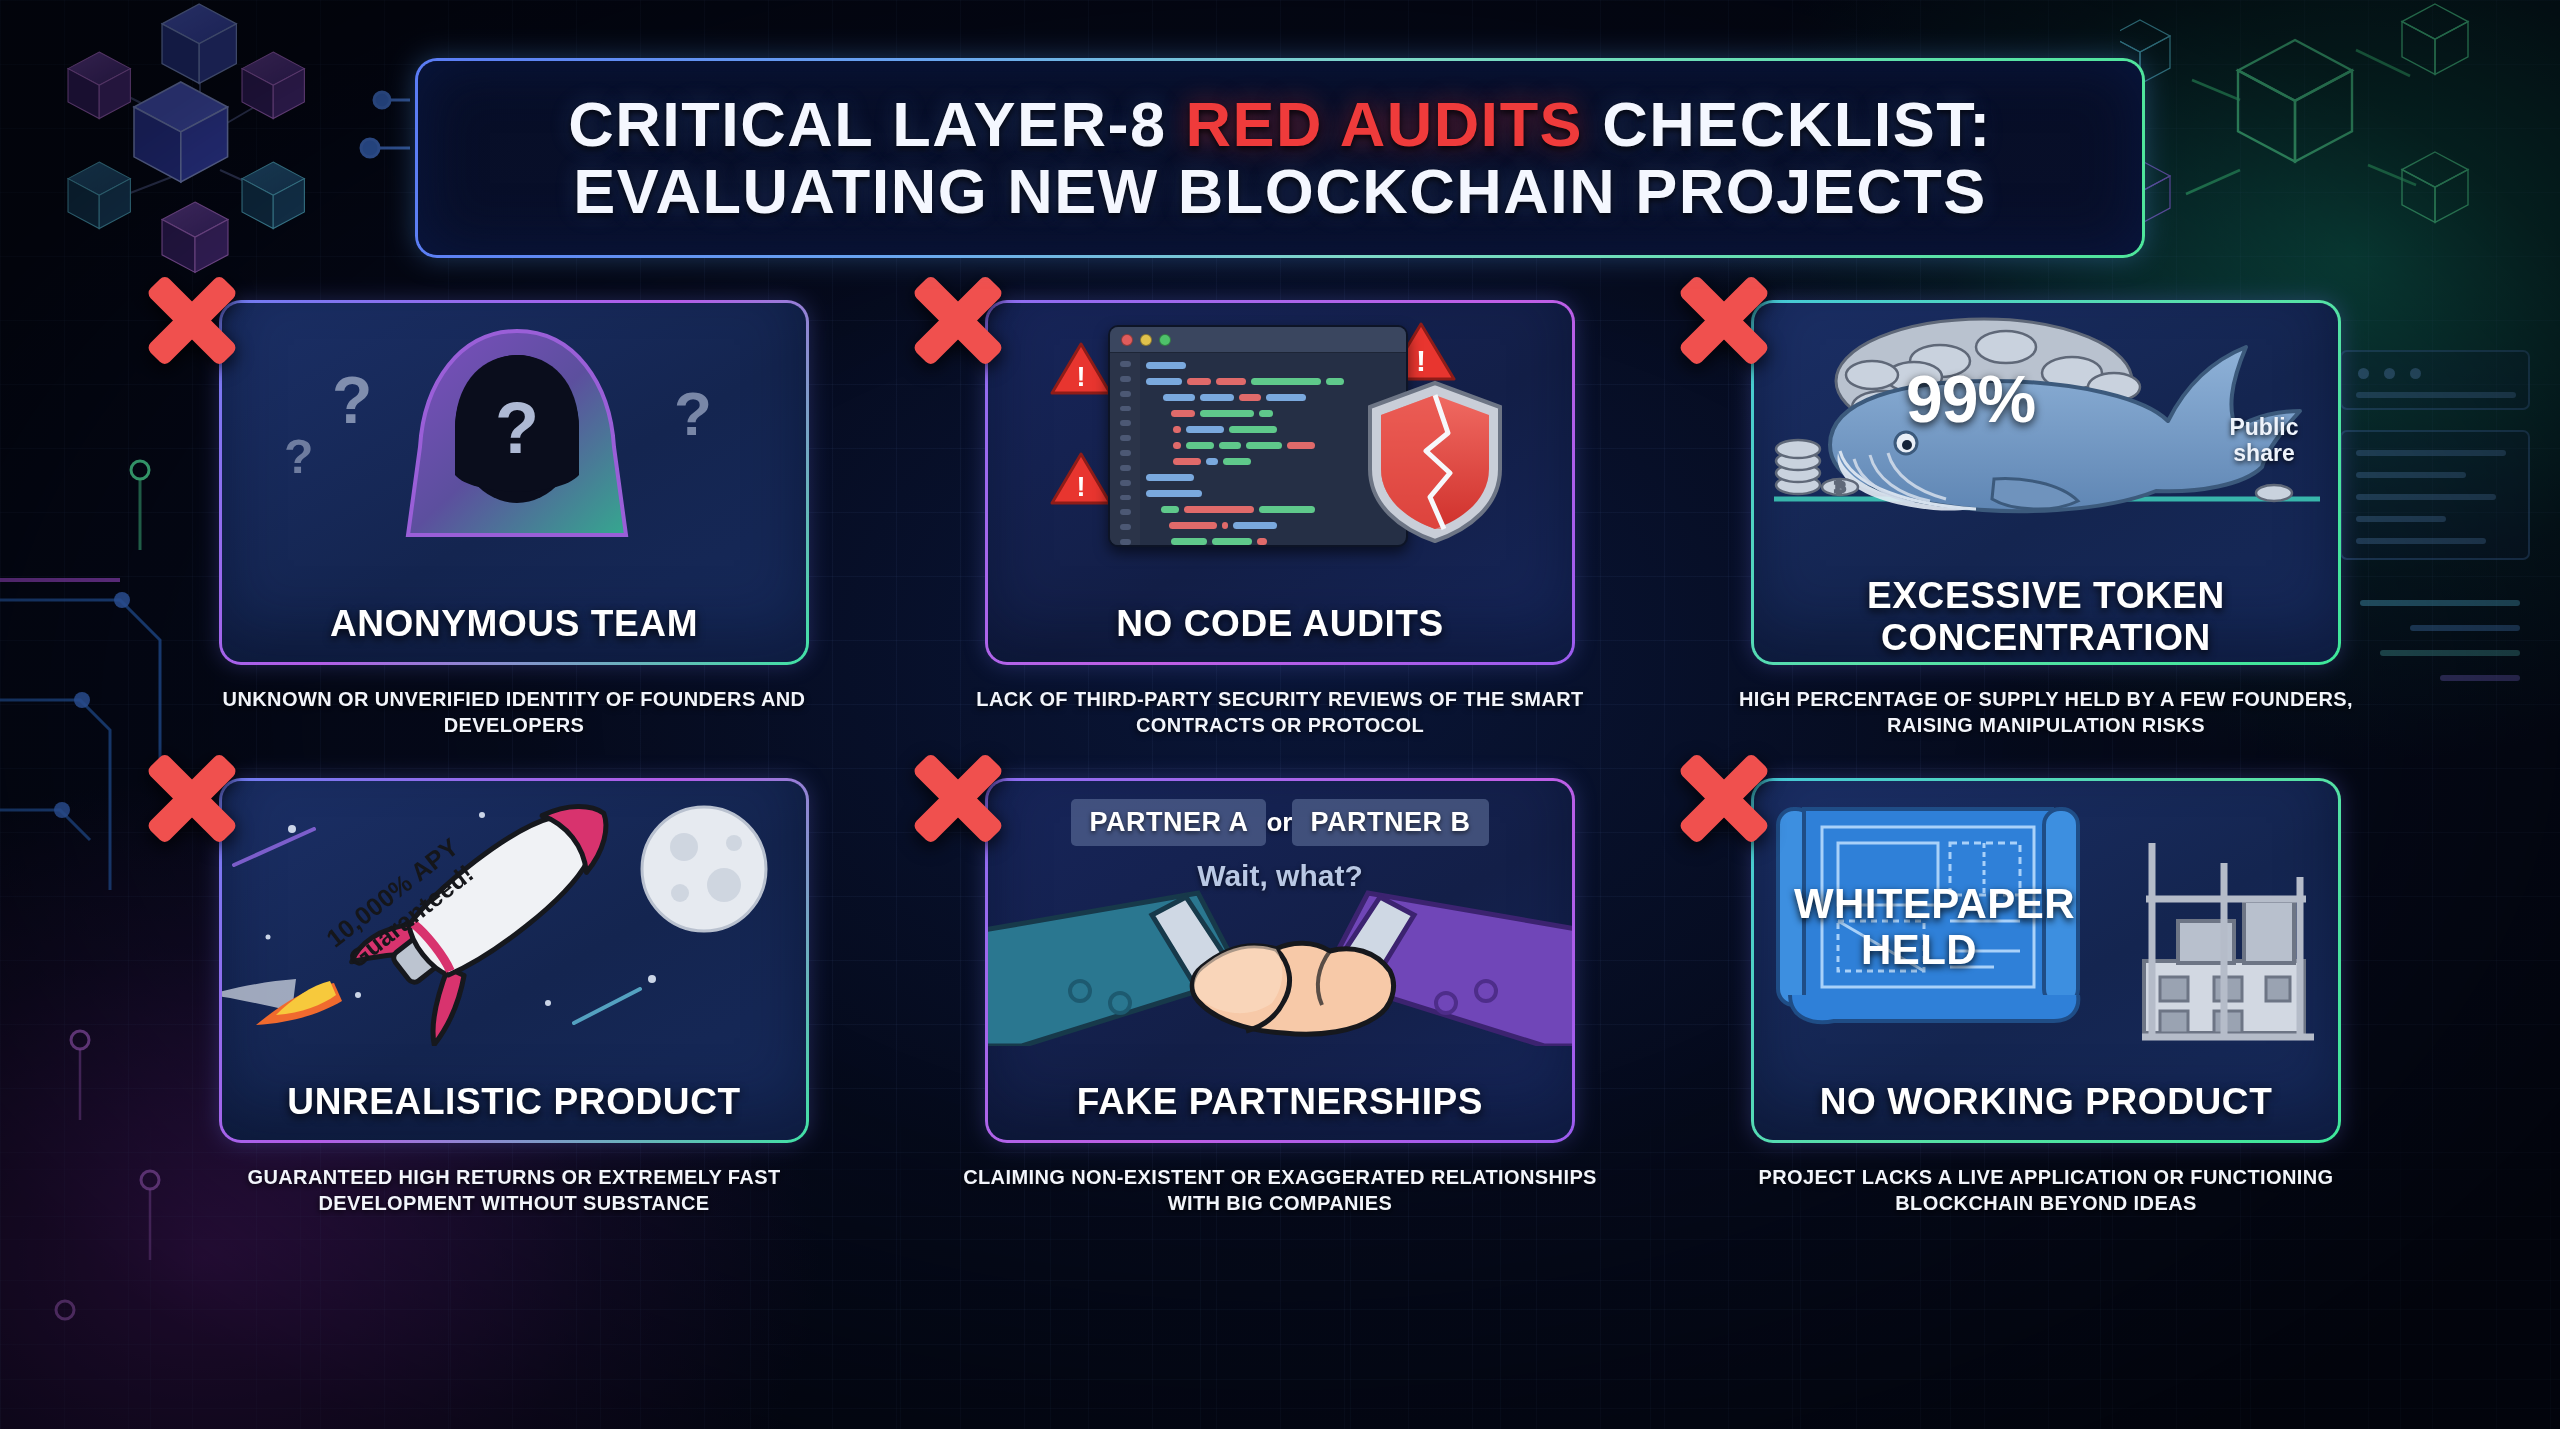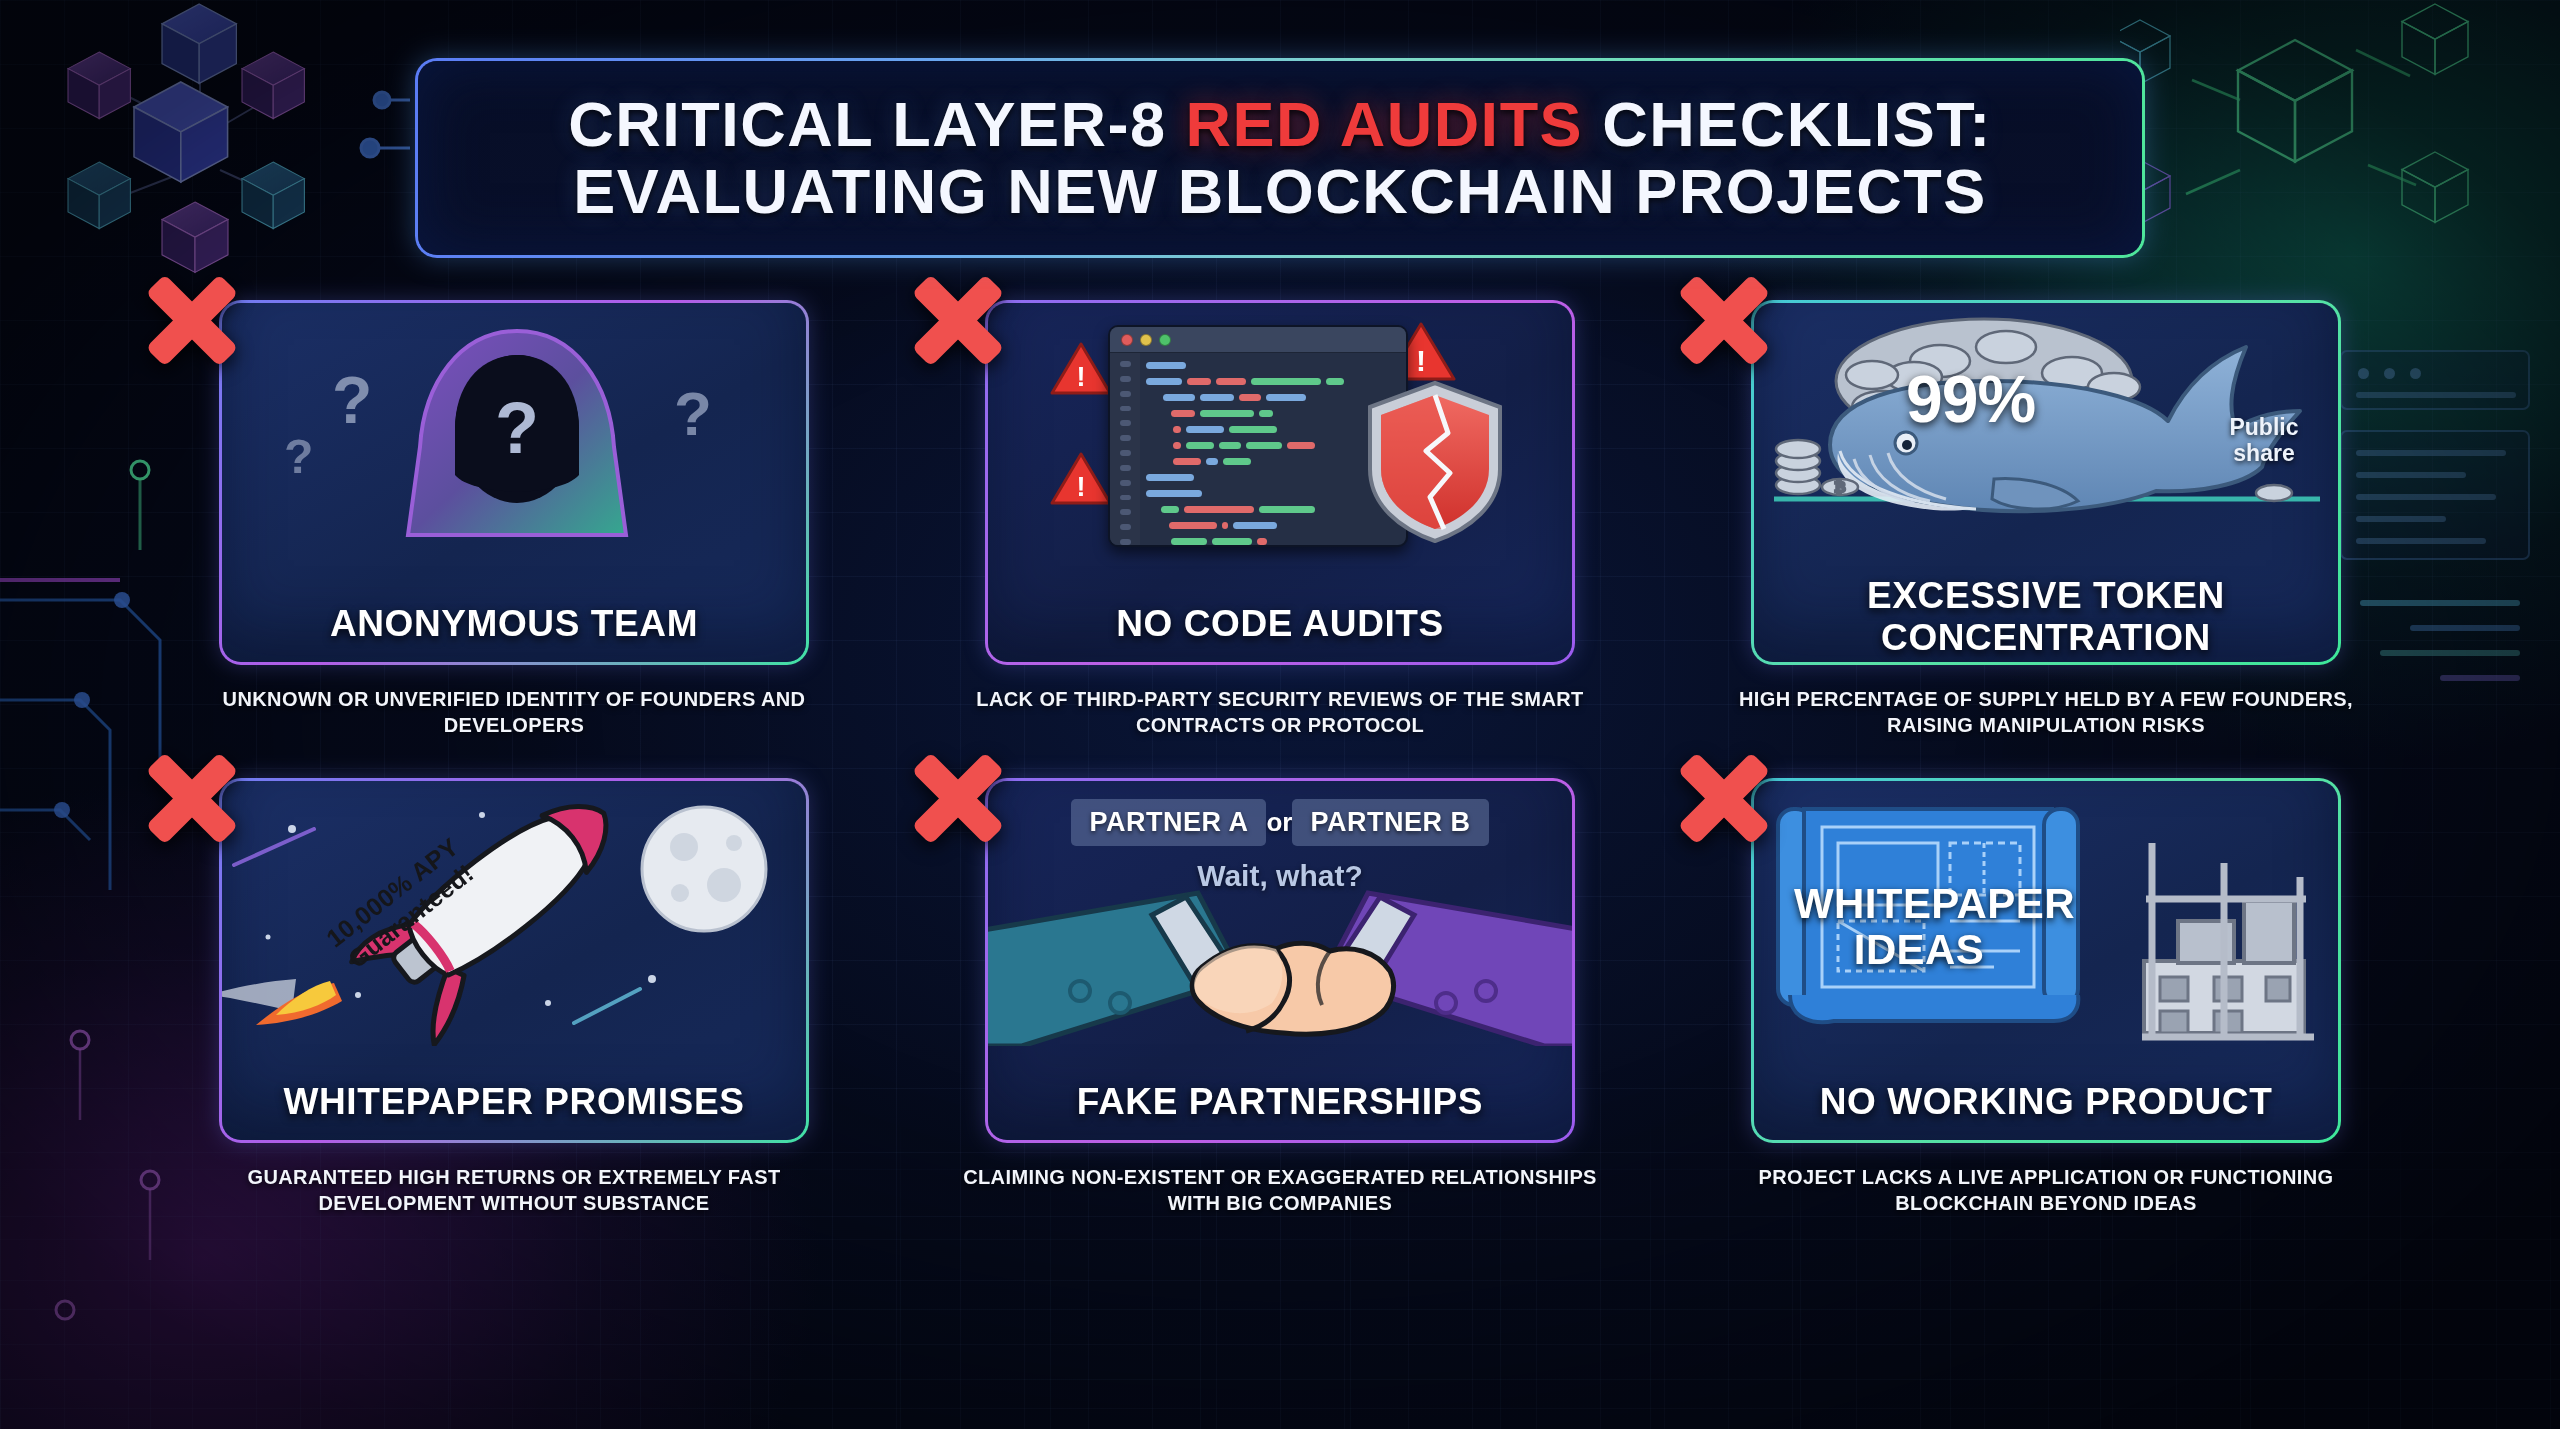--- a/index.html
+++ b/index.html
@@ -655,21 +655,21 @@
               <path d="M364,98 C392,104 410,120 414,134 C410,148 392,164 364,170 C378,148 378,120 364,98 Z" fill="#d8336e" stroke="#16181d" stroke-width="5" stroke-linejoin="round"></path>
 
               <path d="M196,104 C200,120 200,148 196,164" fill="none" stroke="#d8336e" stroke-width="9"></path>
             </g>
           </svg>
           <div class="rocket-text">
             <span>10,000% APY</span><br>
             <span>Guaranteed!</span>
           </div>
         </div>
-        <div class="card-title">WHITEPAPER PROMISES</div>
+        <div class="card-title">UNREALISTIC PRODUCT</div>
       </div>
       <div class="xmark"></div>
       <div class="card-desc">GUARANTEED HIGH RETURNS OR EXTREMELY FAST DEVELOPMENT WITHOUT SUBSTANCE</div>
     </div>
 
     <div class="cell">
       <div class="card purple-edge">
         <div class="card-art">
           <svg width="590" height="265">
 
@@ -745,21 +745,21 @@
                 <line x1="398" y1="62" x2="398" y2="254"></line>
                 <line x1="470" y1="82" x2="470" y2="254"></line>
                 <line x1="546" y1="96" x2="546" y2="254"></line>
                 <line x1="392" y1="118" x2="552" y2="118"></line>
                 <line x1="388" y1="256" x2="560" y2="256"></line>
               </g>
             </g>
           </svg>
           <div class="bp-text">
             <span>WHITEPAPER</span><br>
-            <span>IDEAS</span>
+            <span>HELD</span>
           </div>
         </div>
         <div class="card-title">NO WORKING PRODUCT</div>
       </div>
       <div class="xmark"></div>
       <div class="card-desc">PROJECT LACKS A LIVE APPLICATION OR FUNCTIONING BLOCKCHAIN BEYOND IDEAS</div>
     </div>
   </div>
 </div>
 

